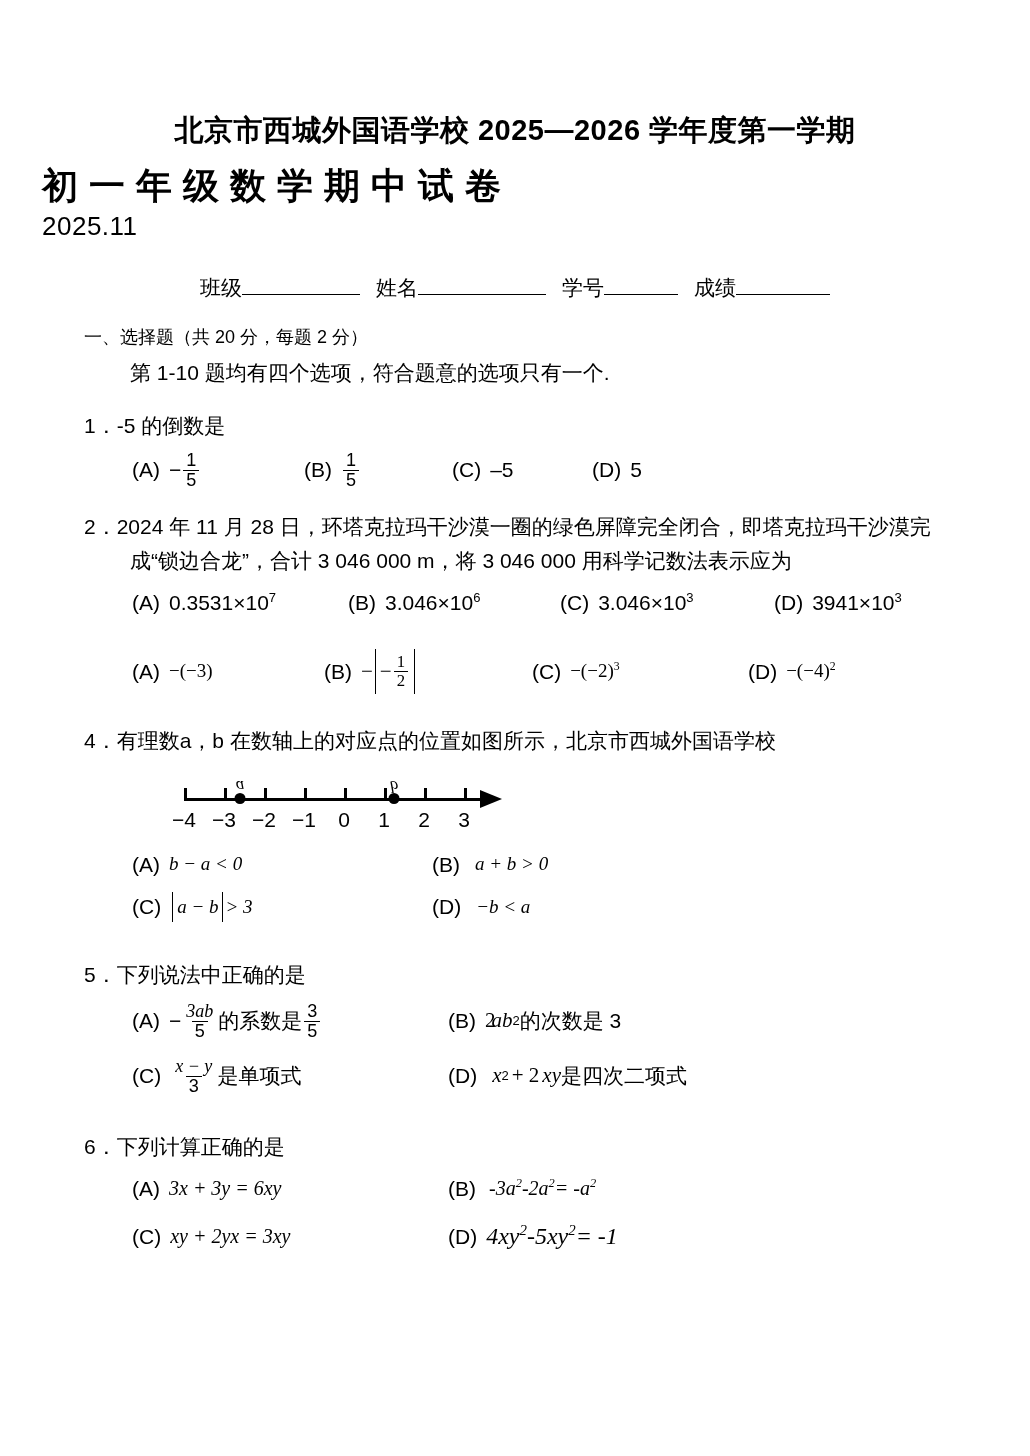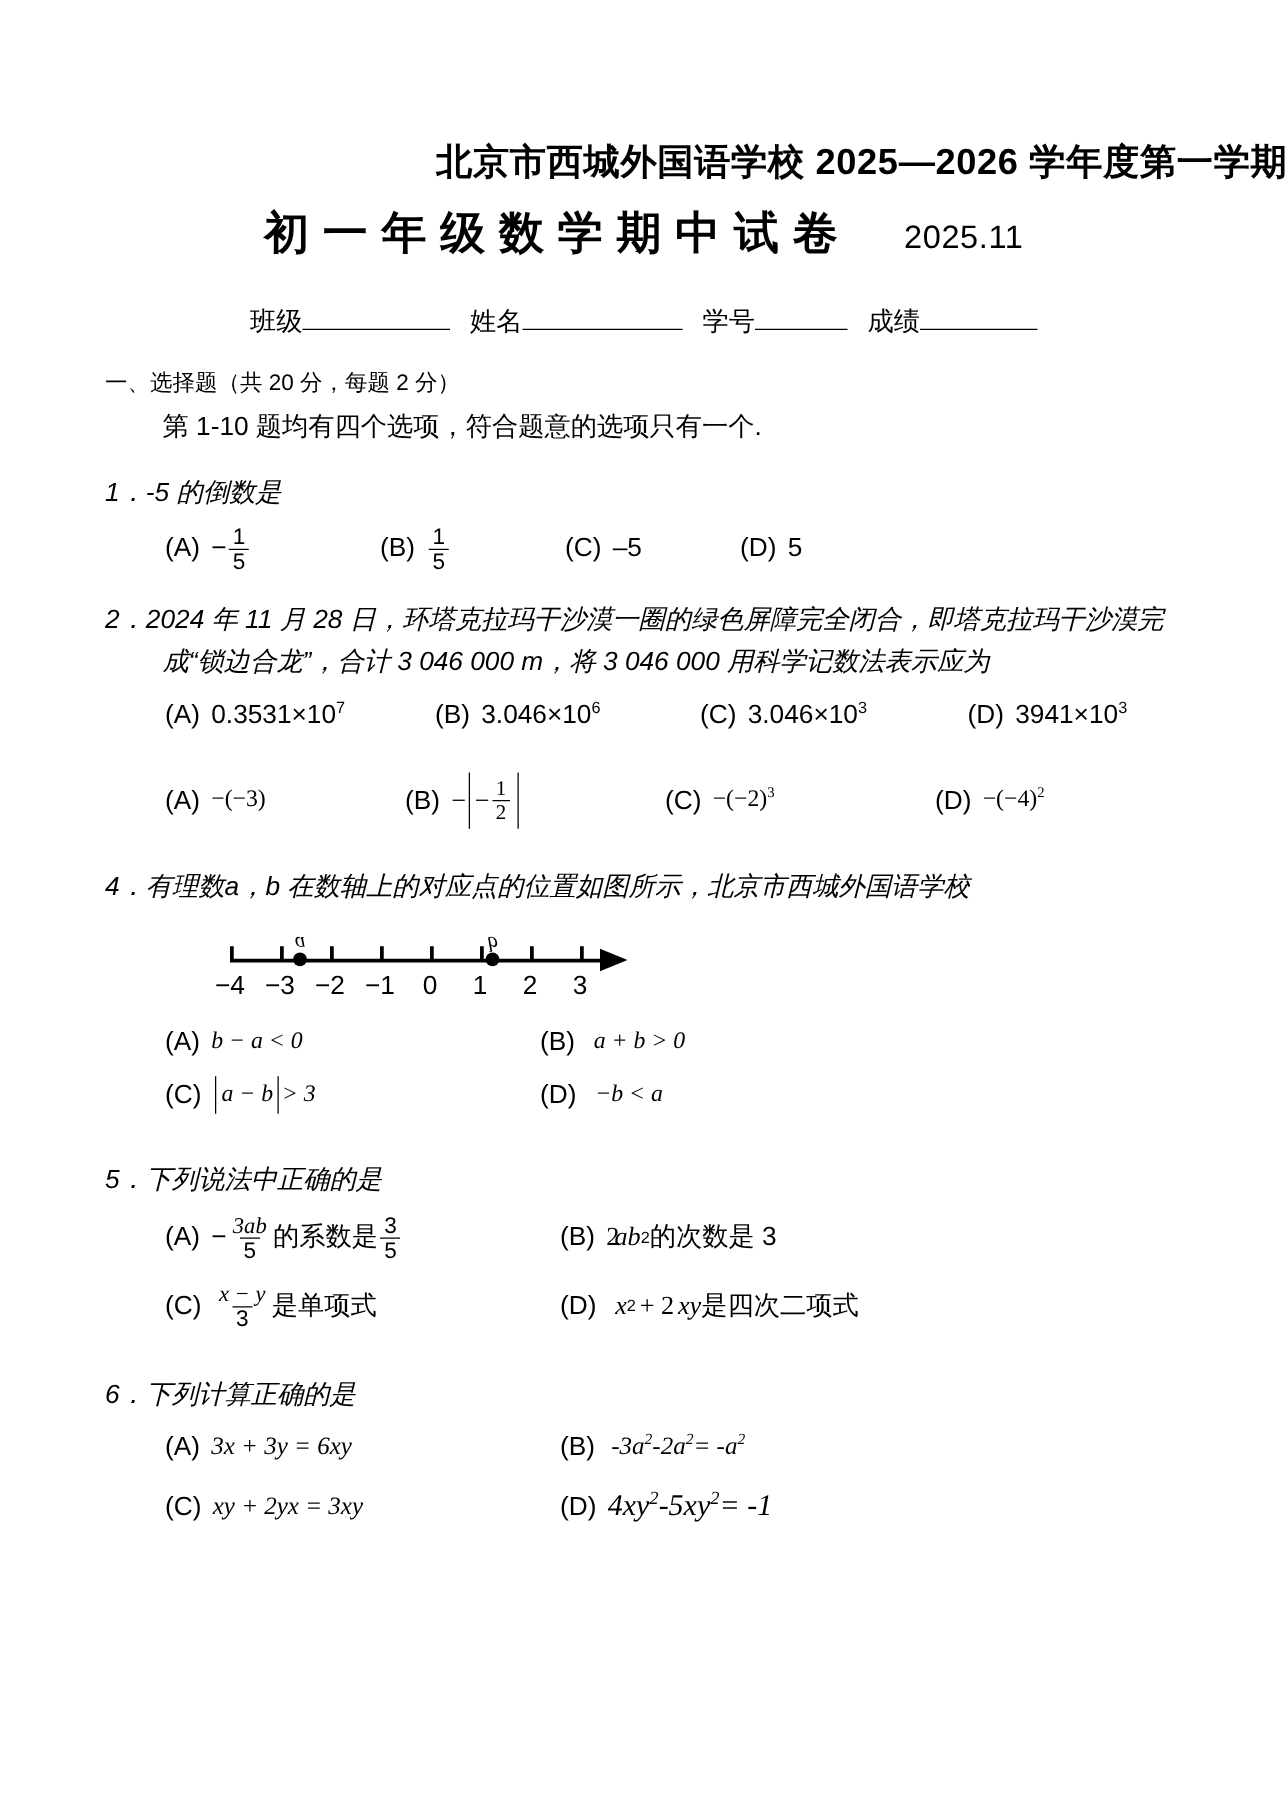--- a/index.html
+++ b/index.html
@@ -17,32 +17,33 @@
   }
   .page {
     position: relative;
     width: 1030px;
     height: 1456px;
     padding: 0;
   }
 
   
   .school-line {
-    text-align: right;
+    text-align: center;
     font-size: 29px;
     font-weight: bold;
     letter-spacing: 0.5px;
     margin-top: 112px;
     line-height: 1.25;
   }
   .title-row {
     display: flex;
     align-items: baseline;
     justify-content: center;
     margin-top: 14px;
+    flex-direction: column;
   }
   .exam-title {
     font-size: 36px;
     font-weight: bold;
     letter-spacing: 11px;
   }
   .exam-date {
     font-size: 26px;
     font-weight: normal;
     margin-left: 42px;
@@ -89,21 +90,21 @@
     margin-top: 6px;
     padding-left: 46px;
     line-height: 1.5;
   }
 
   .q {
     margin-top: 20px;
     font-size: 21px;
     line-height: 1.62;
   }
-  .q-stem { text-indent: 0; font-style: italic; }
+  .q-stem { text-indent: 0; }
   .q-stem.hang {
     padding-left: 46px;
     text-indent: -46px;
   }
 
   .opts {
     padding-left: 48px;
     margin-top: 8px;
     line-height: 1.6;
   }

